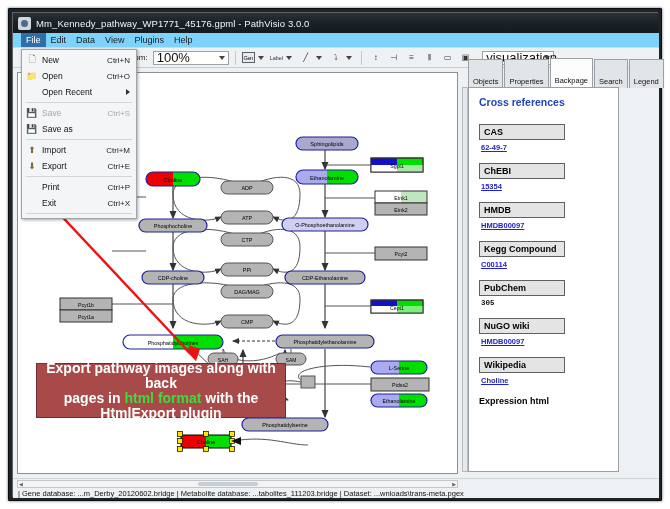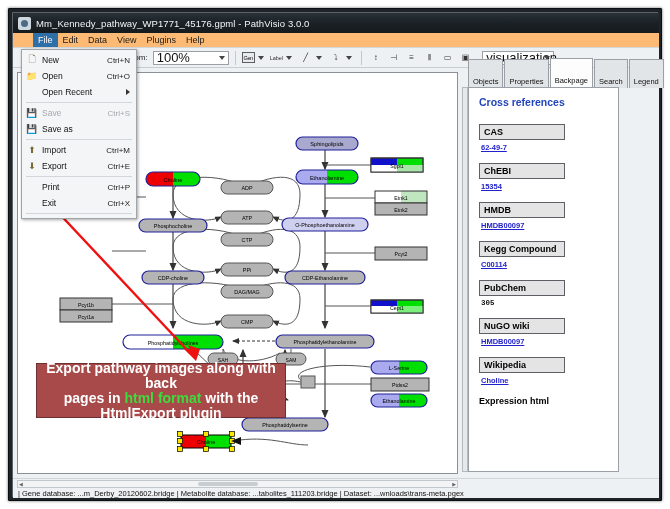--- a/index.html
+++ b/index.html
@@ -56,24 +56,24 @@
   .title-text {
     color: #f2f5f7;
     font-size: 9.5px;
     letter-spacing: .1px;
     white-space: nowrap;
   }
   
   .menubar {
     position: absolute; left:0; top:20px;
     width: 646px; height: 15px;
-    background: #fdba74;
+    background: #7dd3fc;
     border-bottom: 1px solid #d3d8db;
     display: flex; align-items: center;
-    padding-left: 20px;
+    padding-left: 8px;
   }
   .menu-item {
     font-size: 9px; color: #1a1a1a;
     padding: 1px 5px;
     line-height: 12px;
     cursor: default;
   }
   .menu-item.active {
     background: #2e6fa8;
     color: #fff;

